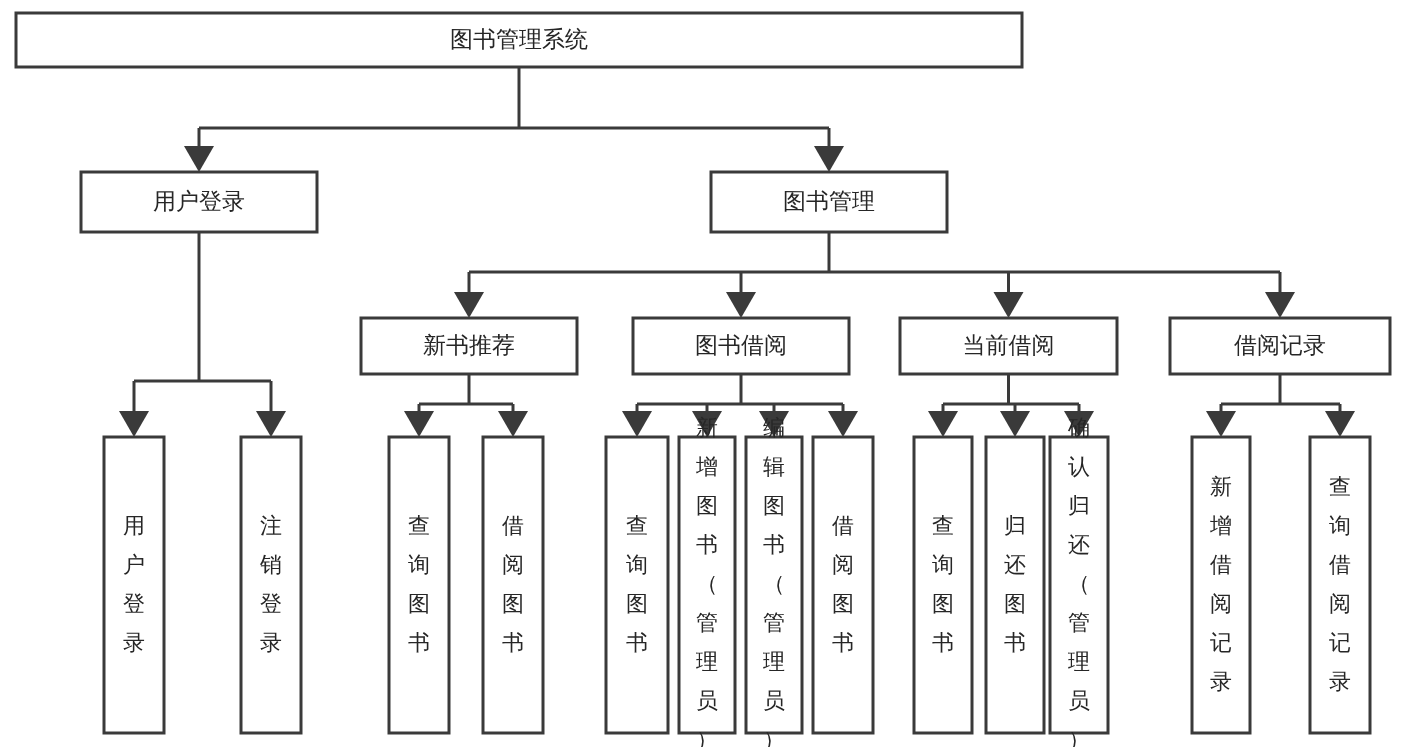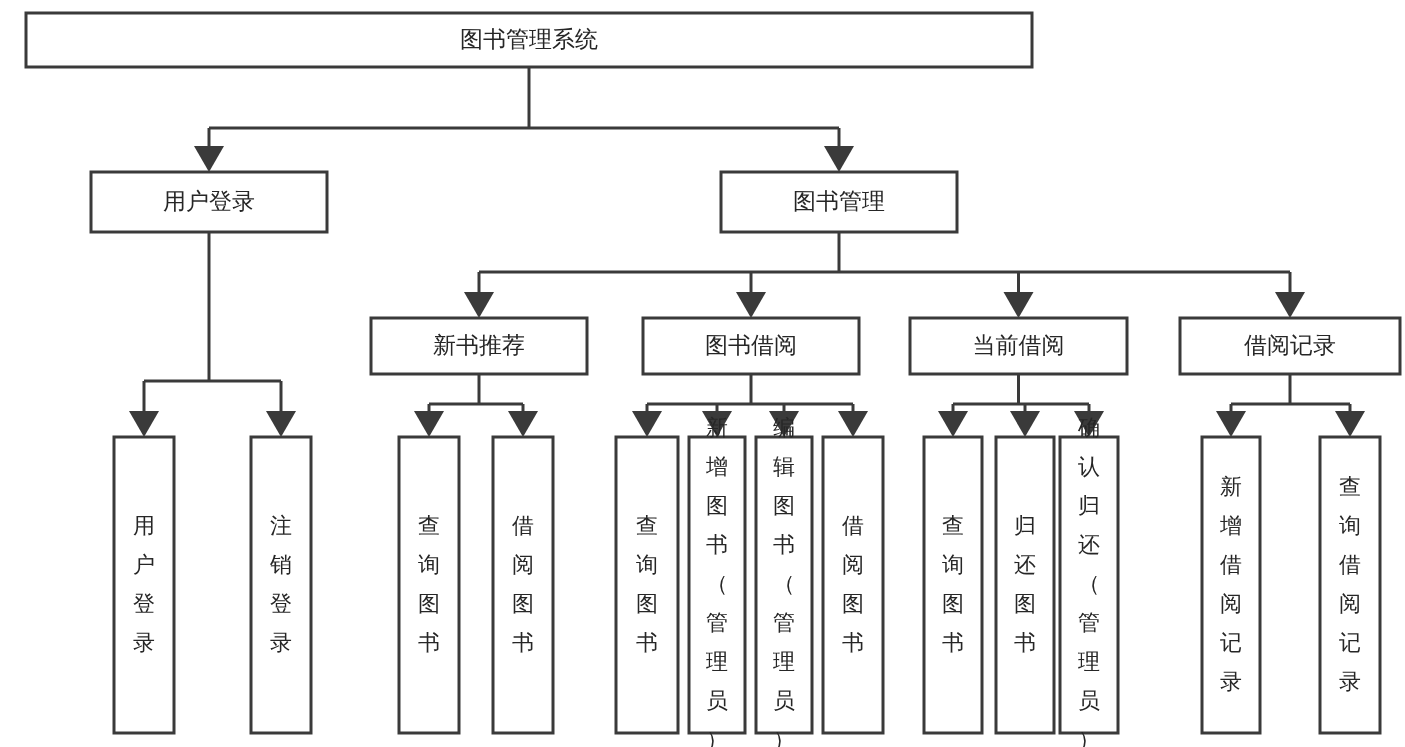--- a/index.html
+++ b/index.html
@@ -9,21 +9,21 @@
   }
   body {
     width: 1405px;
     height: 747px;
     font-family: "Liberation Sans", sans-serif;
     overflow: hidden;
     position: relative;
   }
   #diagram-root {
     position: absolute;
-    left: 10px;
+    left: 0;
     top: 0;
     width: 1112px;
     height: 747px;
   }
   svg.diagram {
     display: block;
     width: 1405px;
     height: 747px;
   }
   .node-rect {

